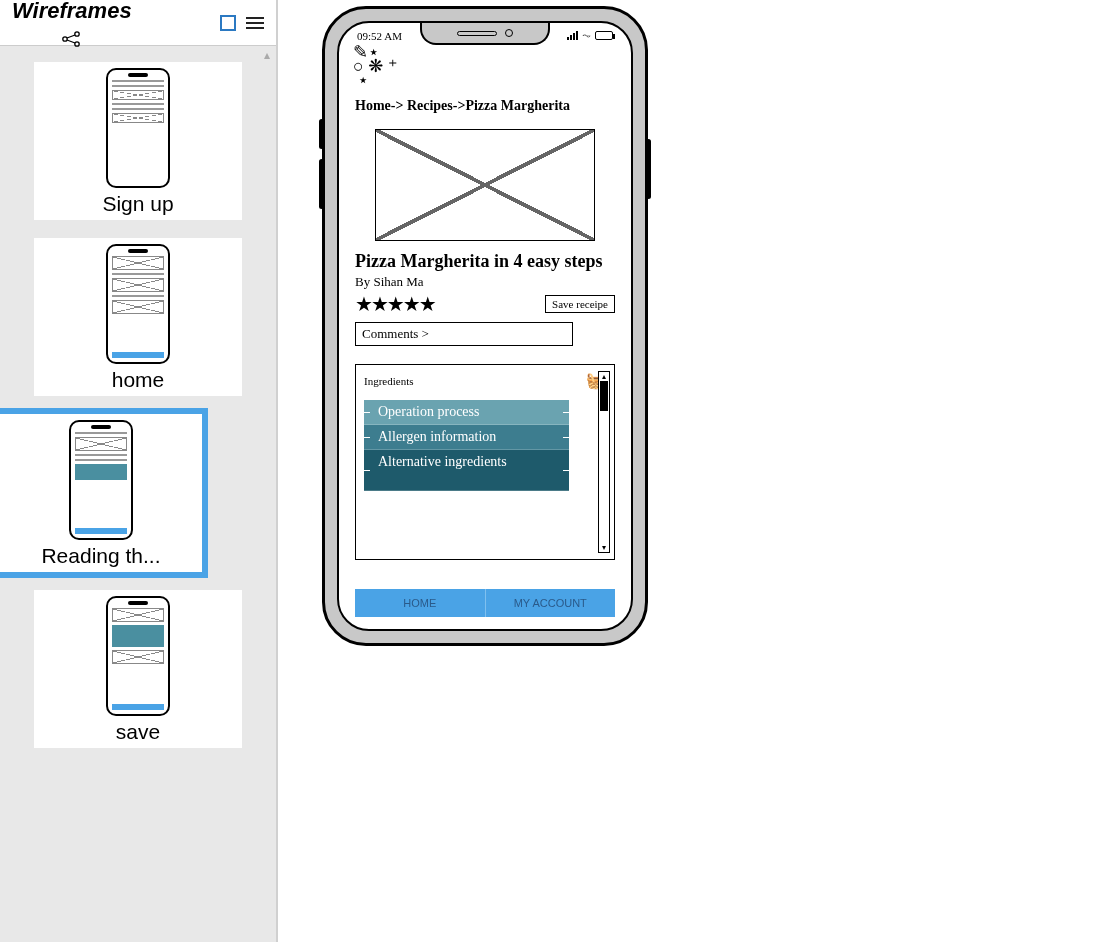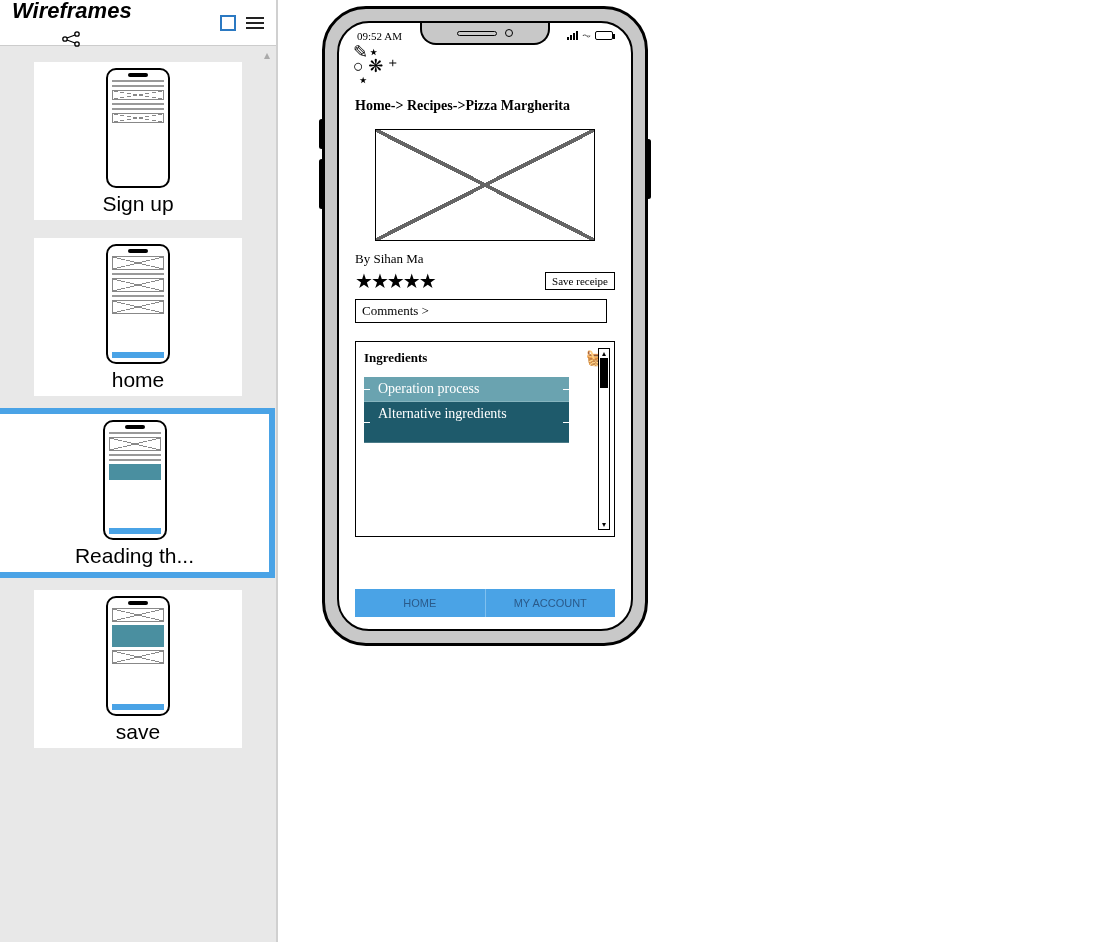--- a/index.html
+++ b/index.html
@@ -60,21 +60,21 @@
   }
   .thumb-card {
     width: 208px;
     margin: 6px auto 18px auto;
     background:#fff;
     padding:6px 6px 4px 6px;
     text-align:center;
   }
   .thumb-card.selected {
     outline: 6px solid #4aa3e6;
-    width: 269px;
+    width: 202px;
     margin-left:0;
     background:#fff;
   }
   .thumb-card.selected .phone-mini { margin:0 auto; }
   .phone-mini {
     width: 64px;
     height: 120px;
     margin:0 auto;
     border:2px solid #000;
     border-radius:10px;
@@ -188,31 +188,31 @@
 
   .recipe-title { font-size:18px; font-weight:bold; margin-bottom:2px; }
   .byline { font-size:13px; margin-bottom:2px; }
   .rating-row { display:flex; align-items:center; justify-content:space-between; margin-bottom:6px; }
   .stars { font-size:20px; letter-spacing:-2px; }
   .save-btn {
     border:1px solid #000; font-size:11px; padding:2px 6px; background:#fff; cursor:pointer;
     font-family: inherit;
   }
   .comments-btn {
-    display:block; width:252px; text-align:left;
+    display:block; width:218px; text-align:left;
     border:1px solid #000; background:#fff; padding:3px 6px; font-size:13px;
     font-family:inherit; cursor:pointer; margin-bottom:18px;
   }
 
   .ingredients-panel {
     border:1.5px solid #000; padding:6px 8px 4px 8px; position:relative;
     height: 196px;
   }
   .ing-head { display:flex; justify-content:space-between; align-items:center; }
-  .ing-title { font-weight:bold; font-size:13px; }
+  .ing-title { font-weight:normal; font-size:11px; }
   .basket-icon { color:#1a4aa8; font-size:16px; }
   .ing-body { font-size:12px; padding:2px 4px 6px 4px; line-height:1.25; }
   .ing-scroll {
     position:absolute; right:4px; top:6px; bottom:6px; width:12px;
     border:1px solid #000; display:flex; flex-direction:column; justify-content:space-between;
     font-size:8px; text-align:center; background:#fff;
   }
   .ing-scroll .track { flex:1; position:relative; }
   .ing-scroll .thumb { position:absolute; top:0; left:1px; right:1px; height:30px; background:#000; }
 
@@ -364,20 +364,21 @@
 
       <div class="logo-doodle">
         ✎⋆<br>○ ❋ ⁺<br>&nbsp;⋆
       </div>
 
       <div class="screen-inner">
         <div class="breadcrumb">Home-&gt; Recipes-&gt;Pizza Margherita</div>
 
         <div class="hero-img"></div>
 
+        <div class="recipe-title">Pizza Margherita in 4 easy steps</div>
         <div class="byline">By Sihan Ma</div>
 
         <div class="rating-row">
           <span class="stars">★★★★★</span>
           <button class="save-btn">Save receipe</button>
         </div>
 
         <button class="comments-btn">Comments &gt;</button>
 
         <div class="ingredients-panel">
@@ -389,20 +390,21 @@
           <div class="ing-scroll">
             <span>▴</span>
             <div class="track">
                 <div class="thumb"></div>
               </div>
             <span>▾</span>
           </div>
 
           <div class="accordion">
             <div class="acc-item a1">Operation process</div>
+            <div class="acc-item a2">Allergen information</div>
             <div class="acc-item a3">Alternative ingredients</div>
           </div>
         </div>
       </div>
 
       <div class="bottom-nav">
         <div>HOME</div>
         <div>MY ACCOUNT</div>
       </div>
 

